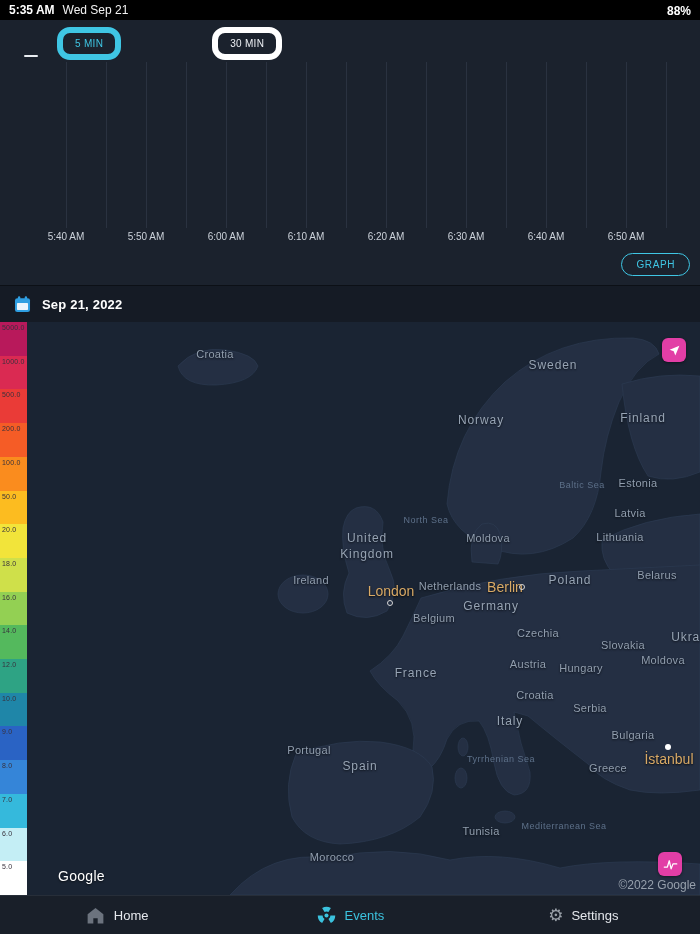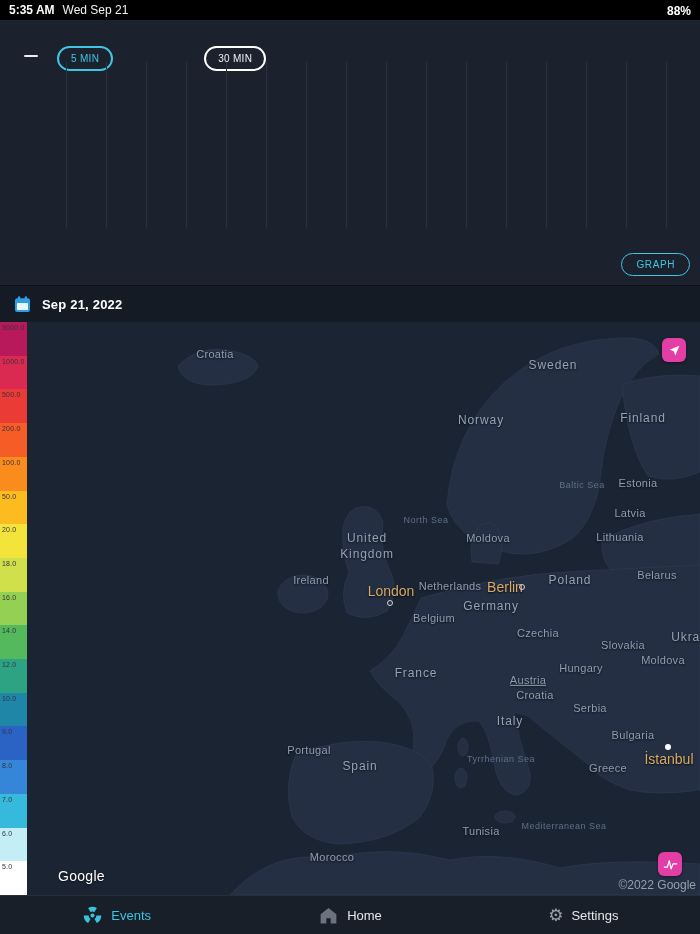--- a/index.html
+++ b/index.html
@@ -15,22 +15,22 @@
   .sb-date{font-weight:400;color:#f2f2f2;}
   .sb-right{display:flex;gap:5px;align-items:center;flex-direction:column;}
   .sb-pct{font-weight:600;font-size:12px;}
   .battery{position:relative;width:22px;height:11px;border:1px solid rgba(255,255,255,.55);border-radius:3px;padding:1px;}
   .battery .level{height:100%;width:86%;background:#fff;border-radius:1.5px;}
   .battery:after{content:"";position:absolute;right:-3px;top:3px;width:2px;height:4px;background:rgba(255,255,255,.55);border-radius:0 1px 1px 0;}
 
   
   .chart-panel{position:absolute;top:20px;left:0;right:0;height:265px;background:#1b222d;}
   .interval-buttons{position:absolute;top:7px;left:57px;display:flex;gap:91px;}
-  .pill{background:transparent;border:2px solid #ffffff;color:#edf0f4;border-radius:13px;
-    padding:5px 12px;font-size:10px;letter-spacing:.3px;font-family:inherit;cursor:pointer;margin-top:19px;}
+  .pill{background:transparent;border:6px solid #ffffff;color:#edf0f4;border-radius:13px;
+    padding:5px 12px;font-size:10px;letter-spacing:.3px;font-family:inherit;cursor:pointer;}
   .pill.active{border-color:#3fc6e4;color:#3fc6e4;}
   .chart-gridlines{position:absolute;top:42px;height:166px;left:0;right:0;}
   .gridline{position:absolute;top:0;bottom:0;width:1px;background:#2a3240;}
   .chart-line-segment{position:absolute;left:24px;top:35px;width:14px;height:2px;background:#e9edf1;border-radius:1px;}
   .chart-x-ticks{position:absolute;top:211px;left:0;right:0;height:14px;}
   .tick{position:absolute;transform:translateX(-50%);font-size:10px;color:#ccd2da;}
   .graph-btn{position:absolute;right:10px;bottom:9px;background:transparent;border:1px solid #3fc6e4;color:#3fc6e4;
     border-radius:13px;padding:5px 14px;font-size:10px;letter-spacing:.6px;font-family:inherit;cursor:pointer;}
 
   
@@ -105,20 +105,30 @@
         <div class="gridline" style="left: 386px;"></div>
         <div class="gridline" style="left: 426px;"></div>
         <div class="gridline" style="left: 466px;"></div>
         <div class="gridline" style="left: 506px;"></div>
         <div class="gridline" style="left: 546px;"></div>
         <div class="gridline" style="left: 586px;"></div>
         <div class="gridline" style="left: 626px;"></div>
         <div class="gridline" style="left: 666px;"></div>
       </div>
     <div class="chart-line-segment"></div>
+    <div class="chart-x-ticks">
+        <span class="tick" style="left: 66px;">5:40 AM</span>
+        <span class="tick" style="left: 146px;">5:50 AM</span>
+        <span class="tick" style="left: 226px;">6:00 AM</span>
+        <span class="tick" style="left: 306px;">6:10 AM</span>
+        <span class="tick" style="left: 386px;">6:20 AM</span>
+        <span class="tick" style="left: 466px;">6:30 AM</span>
+        <span class="tick" style="left: 546px;">6:40 AM</span>
+        <span class="tick" style="left: 626px;">6:50 AM</span>
+      </div>
     <button class="graph-btn">GRAPH</button>
   </div>
 
   <div class="date-bar">
     <span class="t-icon">
       <svg width="19" height="19" viewBox="0 0 24 24">
         <rect x="2.5" y="4" width="19" height="17.5" rx="3" fill="#2f9fe2"></rect>
         <rect x="6.2" y="1.5" width="3" height="5" rx="1.5" fill="#2f9fe2"></rect>
         <rect x="14.8" y="1.5" width="3" height="5" rx="1.5" fill="#2f9fe2"></rect>
         <rect x="5" y="10" width="14" height="9" rx="1" fill="#eaf5fd"></rect>
@@ -165,21 +175,21 @@
         <div class="map-label lbl-country-lg" style="left: 570px; top: 259px;">Poland</div>
         <div class="map-label lbl-country" style="left: 450px; top: 264px;">Netherlands</div>
         <div class="map-label lbl-city" style="left: 505px; top: 265px;">Berlin</div>
         <div class="map-label lbl-city" style="left: 391px; top: 269px;">London</div>
         <div class="map-label lbl-country-lg" style="left: 491px; top: 285px;">Germany</div>
         <div class="map-label lbl-country" style="left: 434px; top: 296px;">Belgium</div>
         <div class="map-label lbl-country" style="left: 538px; top: 311px;">Czechia</div>
         <div class="map-label lbl-country-lg" style="left: 695px; top: 316px;">Ukraine</div>
         <div class="map-label lbl-country" style="left: 587px; top: 323px; margin-left: 36px;">Slovakia</div>
         <div class="map-label lbl-country" style="left: 663px; top: 338px;">Moldova</div>
-        <div class="map-label lbl-country" style="left: 528px; top: 358px; text-decoration: underline;">Austria</div>
+        <div class="map-label lbl-country" style="left: 528px; top: 342px;">Austria</div>
         <div class="map-label lbl-country" style="left: 581px; top: 346px;">Hungary</div>
         <div class="map-label lbl-country-lg" style="left: 416px; top: 352px;">France</div>
         <div class="map-label lbl-country" style="left: 535px; top: 373px;">Croatia</div>
         <div class="map-label lbl-country" style="left: 590px; top: 386px;">Serbia</div>
         <div class="map-label lbl-country-lg" style="left: 510px; top: 400px;">Italy</div>
         <div class="map-label lbl-country" style="left: 633px; top: 413px;">Bulgaria</div>
         <div class="map-label lbl-country" style="left: 309px; top: 428px;">Portugal</div>
         <div class="map-label lbl-city" style="left: 669px; top: 437px;">İstanbul</div>
         <div class="map-label lbl-sea" style="left: 501px; top: 438px;">Tyrrhenian Sea</div>
         <div class="map-label lbl-country-lg" style="left: 360px; top: 445px;">Spain</div>
@@ -258,40 +268,40 @@
         </div>
         <div class="scale-cell" style="background: rgb(255, 255, 255);">
           <span>5.0</span>
         </div>
       </div>
     <div class="google-logo">Google</div>
     <div class="map-copyright">©2022 Google</div>
   </div>
 
   <div class="tab-bar">
+    <div class="tab-item">
+      <span class="t-icon">
+        <svg width="21" height="21" viewBox="0 0 24 24">
+            <path d="M12,3.5 L21,10.5 L21,21 L14.5,21 L14.5,15 L9.5,15 L9.5,21 L3,21 L3,10.5 Z" fill="#6c737e"></path>
+          </svg>
+      </span>
+      <span>Home</span>
+    </div>
     <div class="tab-item active">
       <span class="t-icon">
         <svg width="21" height="21" viewBox="0 0 24 24">
           <g fill="#3bc2de">
             <path id="blade" d="M7,3.34 A10,10 0 0 1 17,3.34 L14.25,8.1 A4.5,4.5 0 0 0 9.75,8.1 Z"></path>
             <path d="M7,3.34 A10,10 0 0 1 17,3.34 L14.25,8.1 A4.5,4.5 0 0 0 9.75,8.1 Z" transform="rotate(120 12 12)"></path>
             <path d="M7,3.34 A10,10 0 0 1 17,3.34 L14.25,8.1 A4.5,4.5 0 0 0 9.75,8.1 Z" transform="rotate(240 12 12)"></path>
             <circle cx="12" cy="12" r="2.3"></circle>
           </g>
         </svg>
       </span>
       <span>Events</span>
     </div>
     <div class="tab-item">
-      <span class="t-icon">
-        <svg width="21" height="21" viewBox="0 0 24 24">
-            <path d="M12,3.5 L21,10.5 L21,21 L14.5,21 L14.5,15 L9.5,15 L9.5,21 L3,21 L3,10.5 Z" fill="#6c737e"></path>
-          </svg>
-      </span>
-      <span>Home</span>
-    </div>
-    <div class="tab-item">
       <span class="gear-glyph">⚙</span>
       <span>Settings</span>
     </div>
   </div>
 
 </div>
 
 </body></html>

